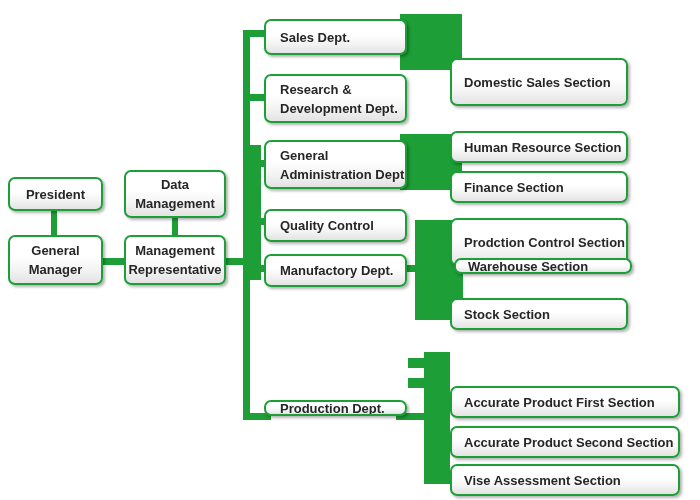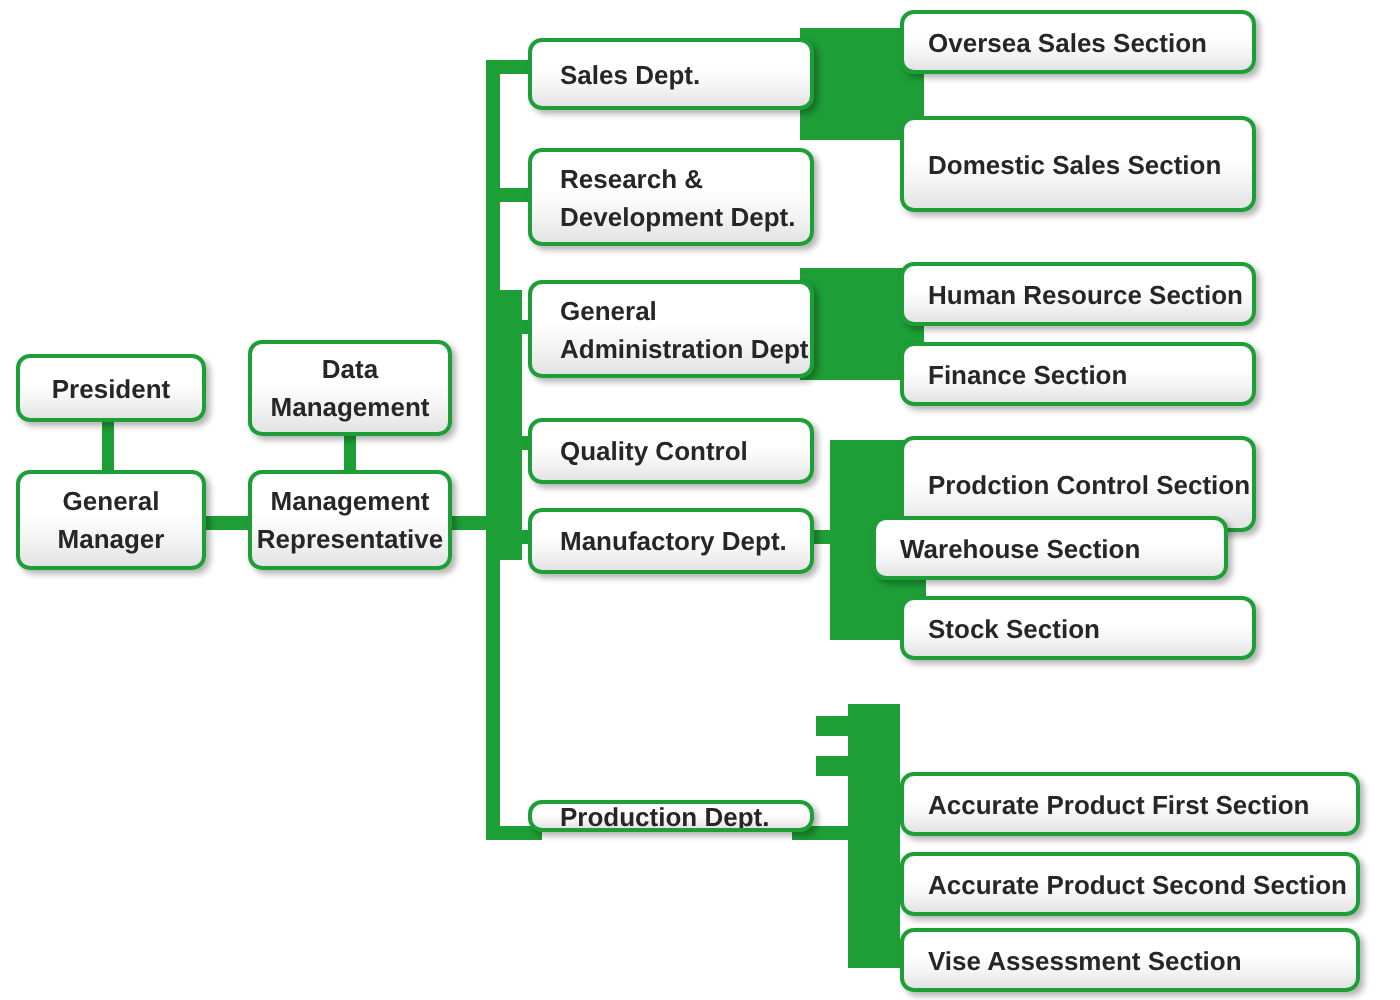--- a/index.html
+++ b/index.html
@@ -141,41 +141,38 @@
   </div>
 
   <div class="node left" style="left:264px; top:254px; width:143px; height:33px;">
     <span class="line">Manufactory Dept.</span>
   </div>
 
   <div class="node left" style="left:264px; top:400px; width:143px; height:16px;">
     <span class="line">Production Dept.</span>
   </div>
 
-  <div class="node left tight" style="left:450px; top:5px; width:178px; height:32px;">
-    <span class="line">Oversea Sales Section</span>
-  </div>
 
   <div class="node left tight" style="left:450px; top:58px; width:178px; height:48px;">
     <span class="line">Domestic Sales Section</span>
   </div>
 
   <div class="node left tight" style="left:450px; top:131px; width:178px; height:32px;">
     <span class="line">Human Resource Section</span>
   </div>
 
   <div class="node left tight" style="left:450px; top:171px; width:178px; height:32px;">
     <span class="line">Finance Section</span>
   </div>
 
   <div class="node left tight" style="left:450px; top:218px; width:178px; height:48px;">
     <span class="line">Prodction Control Section</span>
   </div>
 
-  <div class="node left tight" style="left:436px; top:258px; width:178px; height:32px;justify-content:center;">
+  <div class="node left tight" style="left:454px; top:258px; width:178px; height:16px;justify-content:center;">
     <span class="line">Warehouse Section</span>
   </div>
 
   <div class="node left tight" style="left:450px; top:298px; width:178px; height:32px;justify-content:center;">
     <span class="line">Stock Section</span>
   </div>
 
 
   <div class="node left tight" style="left:450px; top:386px; width:230px; height:32px;">
     <span class="line">Accurate Product First Section</span>

